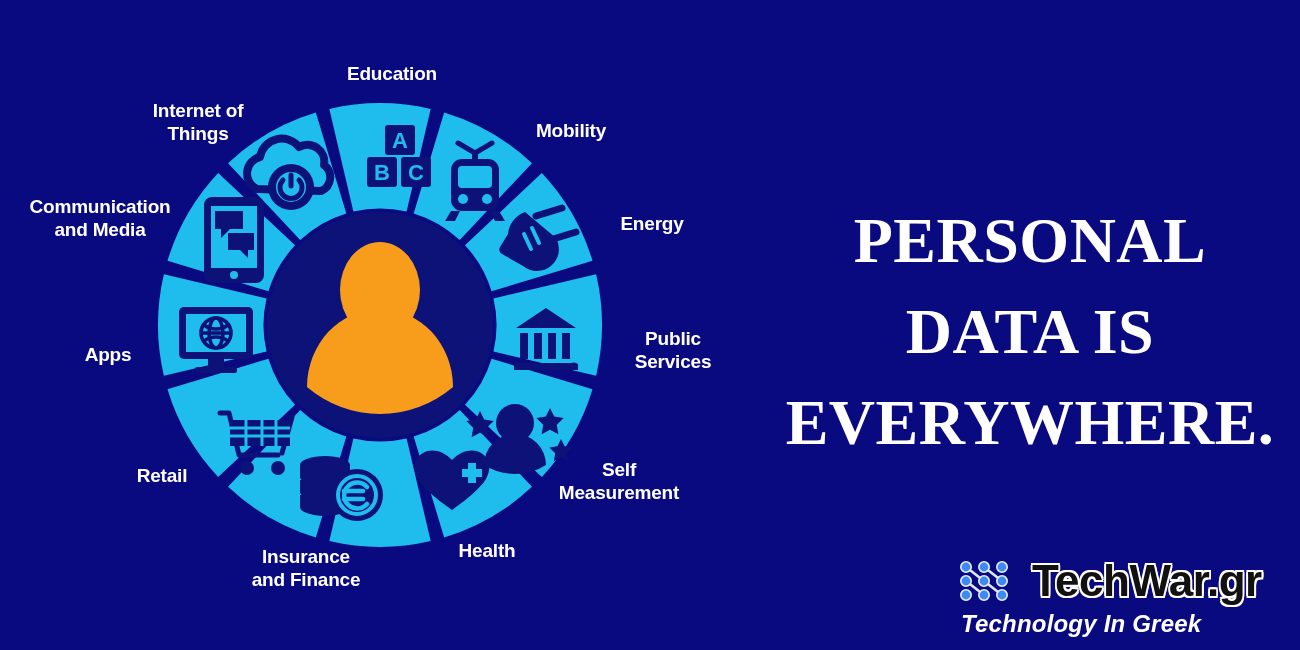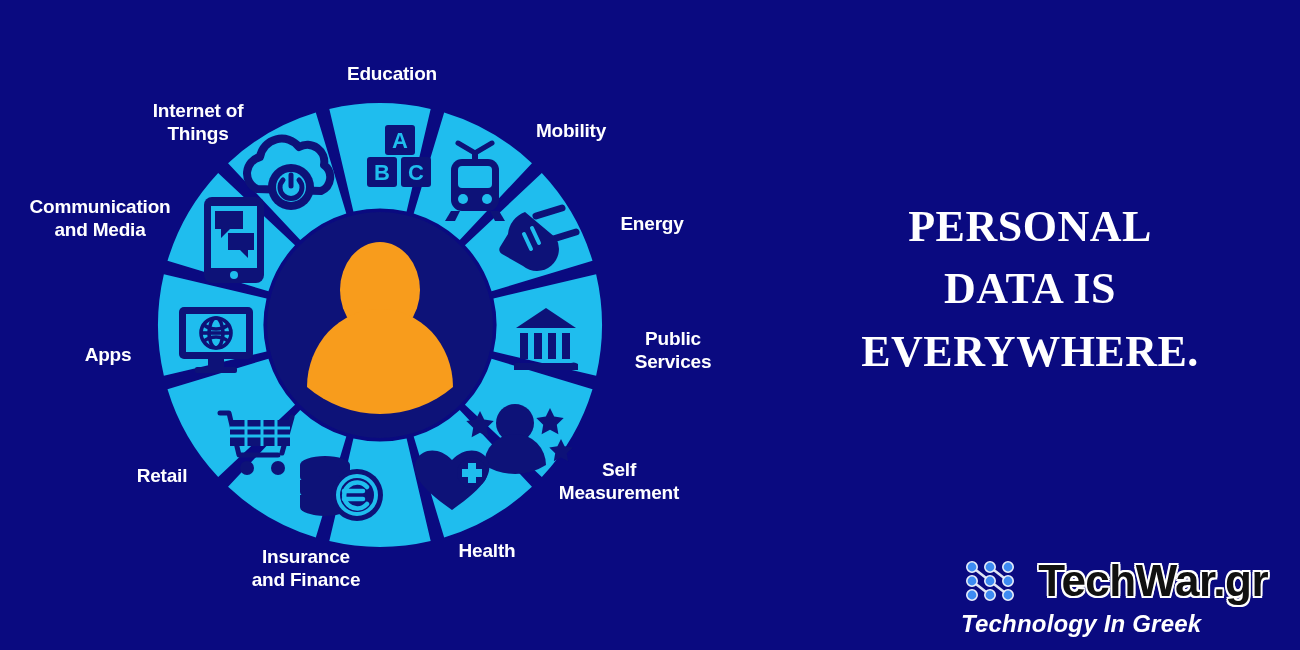--- a/index.html
+++ b/index.html
@@ -27,30 +27,30 @@
     transform:translate(-50%,-50%);
   }
   
   #headline{
     position:absolute;
     left:760px;top:196px;width:540px;
     text-align:center;
     color:#ffffff;
     font-family:"Liberation Serif", serif;
     font-weight:bold;
-    font-size:44px;
+    font-size:64px;
     line-height:1.42;
     letter-spacing:0.5px;
   }
   #headline div{white-space:nowrap;}
   
   #logo{
     position:absolute;left:958px;top:556px;width:310px;height:82px;
   }
-  #logo-row{display:flex;align-items:center;gap:22px;height:50px;justify-content:flex-end;}
+  #logo-row{display:flex;align-items:center;gap:22px;height:50px;}
   #logo-mark{width:52px;height:44px;flex:0 0 auto;}
   #logo-word{
     font-family:"Liberation Sans", sans-serif;
     font-weight:bold;
     font-size:44px;
     line-height:44px;
     color:#111111;
     letter-spacing:-0.5px;
     text-shadow:
       -1.6px -1.6px 0 #ffffff, 1.6px -1.6px 0 #ffffff,

